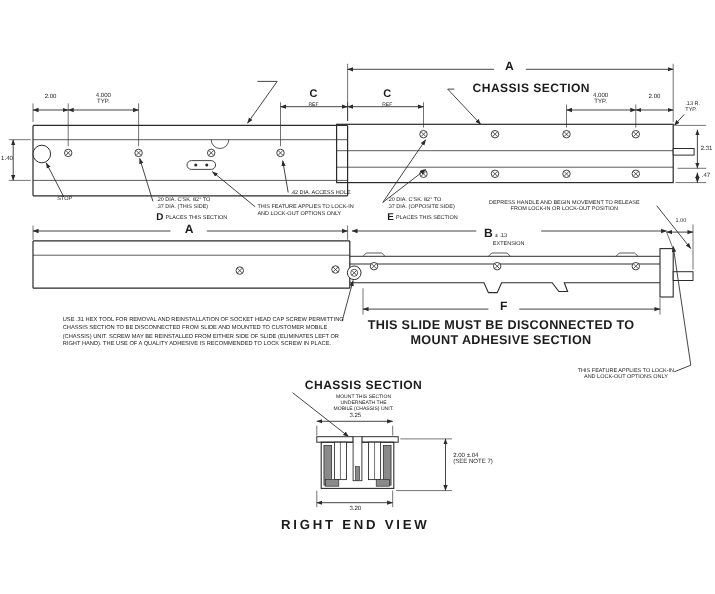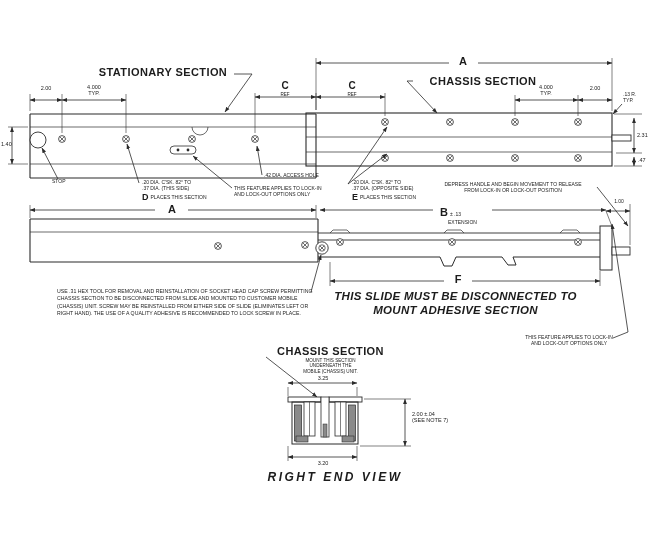--- a/index.html
+++ b/index.html
@@ -162,21 +162,20 @@
       <rect x="335" y="402" width="11" height="34" fill="#fff" stroke-width="0.8"></rect>
       <line x1="340.5" y1="402" x2="340.5" y2="436" stroke-width="0.6"></line>
       <rect x="321" y="397" width="8" height="40" fill="#fff" stroke-width="0.8"></rect>
       <rect x="323" y="424" width="4" height="13" fill="#8a8a8a" stroke-width="0.5"></rect>
       <rect x="296" y="436" width="12" height="6" fill="#8a8a8a" stroke-width="0.6"></rect>
       <rect x="342" y="436" width="12" height="6" fill="#8a8a8a" stroke-width="0.6"></rect>
     </g>
   </g>
 </svg>
 
-<div class="lbl title c" style="left:93px;top:66px;width:140px;">STATIONARY SECTION</div>
 <div class="lbl title c" style="left:413px;top:75px;width:140px;">CHASSIS SECTION</div>
 
 <div class="lbl t55 c" style="left:30px;top:85px;width:32px;">2.00</div>
 <div class="lbl t55 c" style="left:70px;top:84px;width:48px;">
   <div>4.000</div>
   <div>TYP.</div>
 </div>
 <div class="lbl c" style="left:272px;top:80px;width:26px;">
   <div class="dimletterS">C</div>
   <div class="t45">REF</div>
@@ -221,21 +220,21 @@
 </div>
 
 <div class="lbl dimletter c" style="left:157px;top:203px;width:30px;">A</div>
 <div class="lbl" style="left:440px;top:202px;">
   <span class="dimletter">B</span><span class="tol t5">± .13</span>
   <div class="t5" style="margin-left:8px;">EXTENSION</div>
 </div>
 <div class="lbl t5 c" style="left:604px;top:199px;width:30px;">1.00</div>
 <div class="lbl dimletter c" style="left:443px;top:273px;width:30px;">F</div>
 
-<div class="lbl warn c" style="left:283px;top:289px;width:345px;font-style:italic;">
+<div class="lbl warn c" style="left:283px;top:289px;width:345px;">
   <div>THIS SLIDE MUST BE DISCONNECTED TO</div>
   <div>MOUNT ADHESIVE SECTION</div>
 </div>
 
 <div class="lbl t52" style="left:57px;top:288px;">
   <div>USE .31 HEX TOOL FOR REMOVAL AND REINSTALLATION OF SOCKET HEAD CAP SCREW PERMITTING</div>
   <div>CHASSIS SECTION TO BE DISCONNECTED FROM SLIDE AND MOUNTED TO CUSTOMER MOBILE</div>
   <div>(CHASSIS) UNIT. SCREW MAY BE REINSTALLED FROM EITHER SIDE OF SLIDE (ELIMINATES LEFT OR</div>
   <div>RIGHT HAND). THE USE OF A QUALITY ADHESIVE IS RECOMMENDED TO LOCK SCREW IN PLACE.</div>
 </div>
@@ -250,15 +249,15 @@
   <div>MOUNT THIS SECTION</div>
   <div>UNDERNEATH THE</div>
   <div>MOBILE (CHASSIS) UNIT.</div>
 </div>
 <div class="lbl t55 c" style="left:305px;top:375px;width:36px;">3.25</div>
 <div class="lbl t55 c" style="left:305px;top:460px;width:36px;">3.20</div>
 <div class="lbl t55" style="left:412px;top:411px;">
   <div>2.00 ±.04</div>
   <div>(SEE NOTE 7)</div>
 </div>
-<div class="lbl rev c" style="left:255px;top:471px;width:160px;font-style:italic;">RIGHT END VIEW</div>
+<div class="lbl rev c" style="left:243px;top:471px;width:160px;">RIGHT END VIEW</div>
 
 </div>
 
 </body></html>

